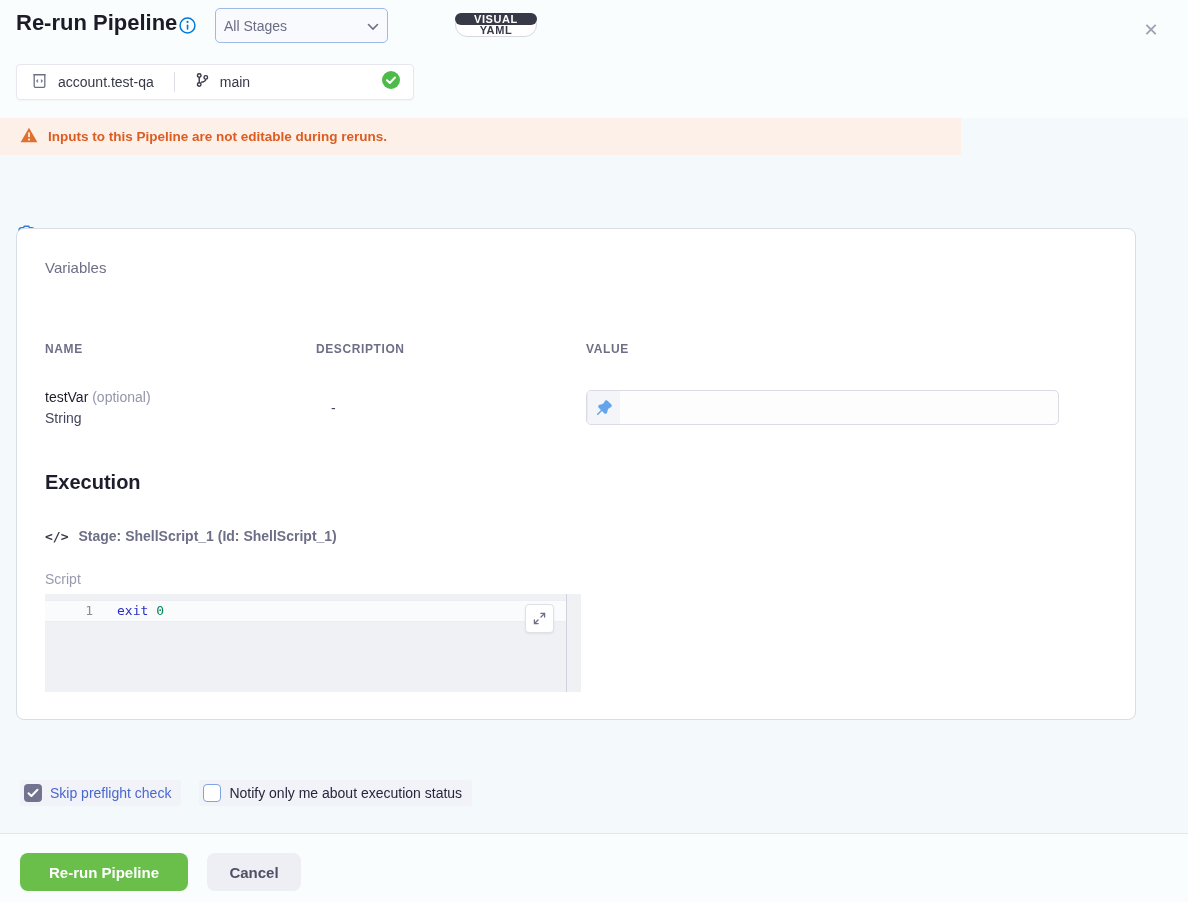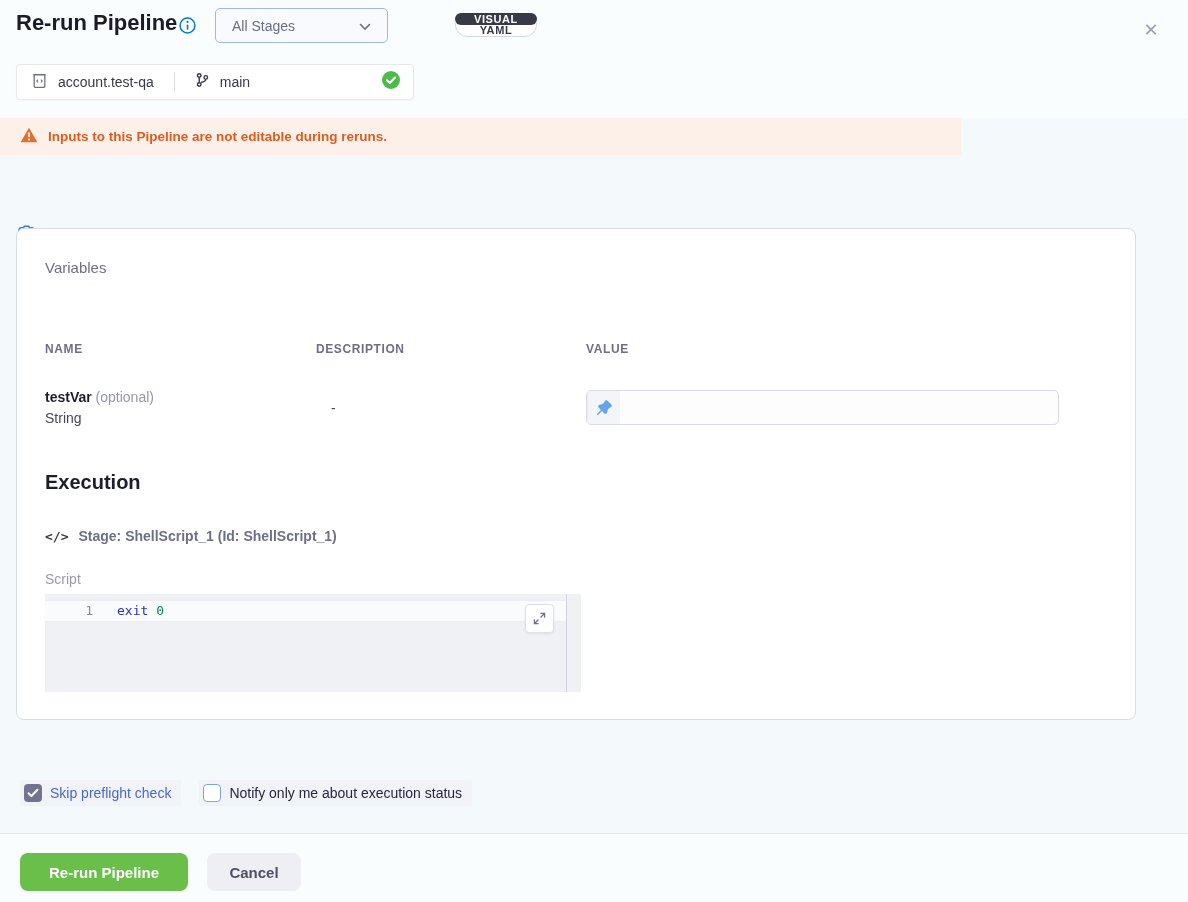--- a/index.html
+++ b/index.html
@@ -5,21 +5,21 @@
   * { margin:0; padding:0; box-sizing:border-box; }
   html,body { background:#f4f9fb; }
   body { font-family:"Liberation Sans", sans-serif; }
   .page { position:relative; width:1188px; height:902px; background:#f4f9fb; overflow:hidden; }
 
   
   .top-strip { position:absolute; left:0; top:0; width:1188px; height:118px; background:#fafdfe; }
   .page-title { position:absolute; left:16px; top:10px; font-size:22px; font-weight:700; color:#1c1c28; }
   .info-icon { position:absolute; left:179px; top:17px; width:17px; height:17px; }
   .stage-select { position:absolute; left:215px; top:8px; width:173px; height:35px; border:1px solid #9dbae6; border-radius:5px;
-    background:#f8fafe; display:flex; align-items:center; padding:0 16px; cursor:pointer; }
+    background:#f8fafe; display:flex; align-items:center; padding:0 8px; cursor:pointer; }
   .stage-select .sel-label { font-size:14px; color:#6b6d85; flex:1; }
   .toggle { position:absolute; left:455px; top:13px; height:24px; display:inline-flex; border:1px solid #d6d8e0; border-radius:13px; background:#ffffff;flex-direction:column; }
   .toggle .seg { font-size:11px; font-weight:700; letter-spacing:.6px; display:flex; align-items:center; justify-content:center; padding:0 18px; cursor:pointer; }
   .toggle .seg.active { background:#383946; color:#ffffff; border-radius:13px; margin:-1px; padding:0 19px; }
   .toggle .seg.inactive { color:#383946; }
   .close-btn { position:absolute; left:1139px; top:18px; width:24px; height:24px; font-size:18px; color:#9fa0b2;
     display:flex; align-items:center; justify-content:center; cursor:pointer; }
 
   
   .context-chip { position:absolute; left:16px; top:64px; width:398px; height:36px; background:#ffffff; border:1px solid #e6e8ee;
@@ -35,21 +35,21 @@
   
   .stage-row { position:absolute; left:16px; top:181px; display:flex; align-items:flex-start;margin-top:43px; }
   .stage-row .stage-label { font-size:15px; font-weight:700; color:#1d1d2b; margin-left:9px; }
 
   
   .card { position:absolute; left:16px; top:228px; width:1120px; height:492px; background:#ffffff; border:1px solid #d9dde6; border-radius:8px; }
   .section-title { position:absolute; left:28px; top:30px; font-size:15px; color:#6d6f87; }
   .col-header { position:absolute; top:113px; font-size:12px; font-weight:700; letter-spacing:.6px; color:#6d6f87; }
   .col-name { left:28px; } .col-desc { left:299px; } .col-value { left:569px; }
   .var-name-line { position:absolute; left:28px; top:160px; font-size:14px; color:#1d1d2b; }
-  .var-name-line .vname { font-weight:700;margin-top:18px; }
+  .var-name-line .vname { font-weight:400;margin-top:18px; }
   .var-name-line .vopt { color:#9496ab; font-weight:400; }
   .var-type { position:absolute; left:28px; top:181px; font-size:14px; color:#44465d; }
   .var-desc { position:absolute; left:314px; top:171px; font-size:14px; color:#44465d; }
   .value-input-wrap { position:absolute; left:569px; top:161px; width:473px; height:35px; border:1px solid #dadbe6; border-radius:5px;
     background:#fdfdfe; display:flex; overflow:hidden; }
   .value-input-wrap input { flex:1; border:none; outline:none; background:transparent; padding:0 12px; font-size:14px; color:#44465d;
     font-family:"Liberation Sans", sans-serif; }
   .value-input-wrap input::placeholder { color:#9598ad; opacity:1; }
   .pin-suffix { width:33px; background:#f3f5f9; border-left:1px solid #eaecf2; display:flex; align-items:center; justify-content:center; cursor:pointer; }
 

